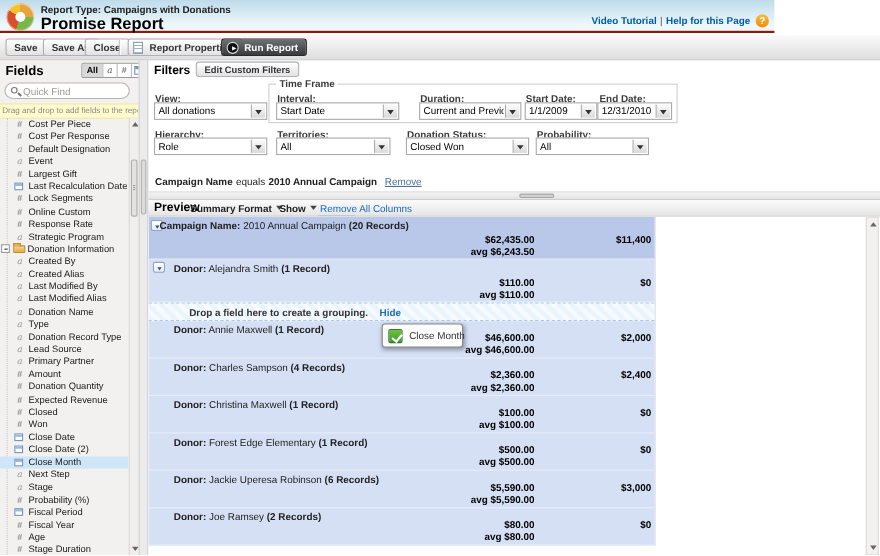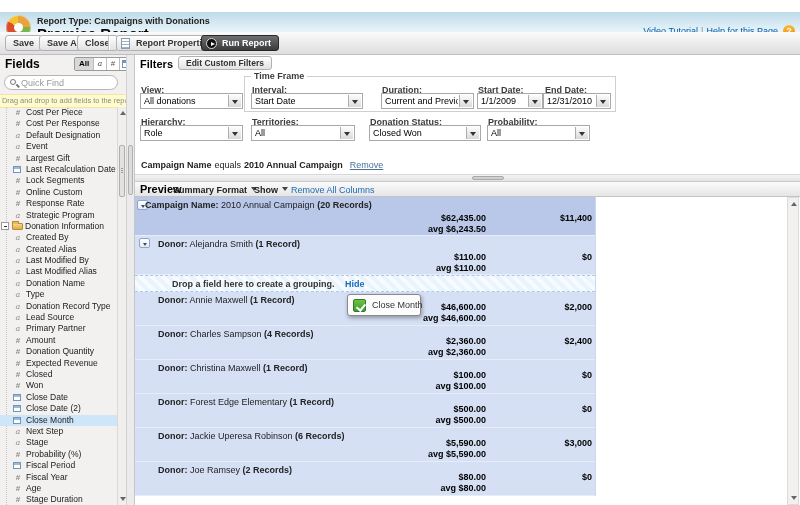--- a/index.html
+++ b/index.html
@@ -1,29 +1,29 @@
 <!DOCTYPE html>
 <html><head>
 <meta charset="utf-8">
 <style>
   * { margin:0; padding:0; box-sizing:border-box; }
   html,body { background:#fff; }
   body { font-family:"Liberation Sans", sans-serif; }
   .screen { position:relative; width:800px; height:505px; overflow:hidden; background:#fff; font-size:9px; color:#222; }
 
   
-  .hdr { position:absolute; left:0; top:12px; width:800px; height:30px;
+  .hdr { position:absolute; left:0; top:0; width:704px; height:30px;
          background:linear-gradient(180deg,#bedbea,#eef7fb 80%); border-bottom:2px solid #8a1a0f; }
   .logo { position:absolute; left:6px; top:3px; width:25px; height:25px; border-radius:50%;
           background:conic-gradient(#e8a33d 0 90deg,#7cb54a 90deg 200deg,#d94f2b 200deg 300deg,#f2c230 300deg 360deg);
           box-shadow:inset 0 0 0 1px rgba(255,255,255,.4); }
   .logo::after { content:""; position:absolute; left:8px; top:8px; width:9px; height:9px; background:#fff; border-radius:50%; }
   .hdr-reporttype { position:absolute; left:37px; top:4px; font-weight:bold; color:#222; }
   .hdr-title { position:absolute; left:37px; top:13px; font-size:15px; font-weight:bold; color:#000; }
-  .hdr-links { position:absolute; right:22px; top:14px; color:#015ba7; white-space:nowrap; }
+  .hdr-links { position:absolute; right:22px; top:14px; color:#015ba7; white-space:nowrap;font-weight:bold; }
   .hdr-links .sep { color:#888; padding:0 3px; }
   .help-badge { position:absolute; right:5px; top:13px; width:12px; height:12px; border-radius:50%;
                 background:linear-gradient(#f9b941,#ef8e00); color:#fff; font-weight:bold; text-align:center; line-height:12px; }
 
   
   .tb { position:absolute; left:0; top:32px; width:800px; height:23px;
         background:linear-gradient(#fafafa,#dedede); border-bottom:1px solid #bfbfbf; }
   .btn { position:absolute; top:3px; height:16px; border:1px solid #b0b0b6; border-radius:3px;
          background:linear-gradient(#ffffff,#e2e2e2); font-weight:bold; color:#333; line-height:14px; padding:0 7px;
          box-shadow:0 1px 0 rgba(255,255,255,.7) inset; white-space:nowrap; }

